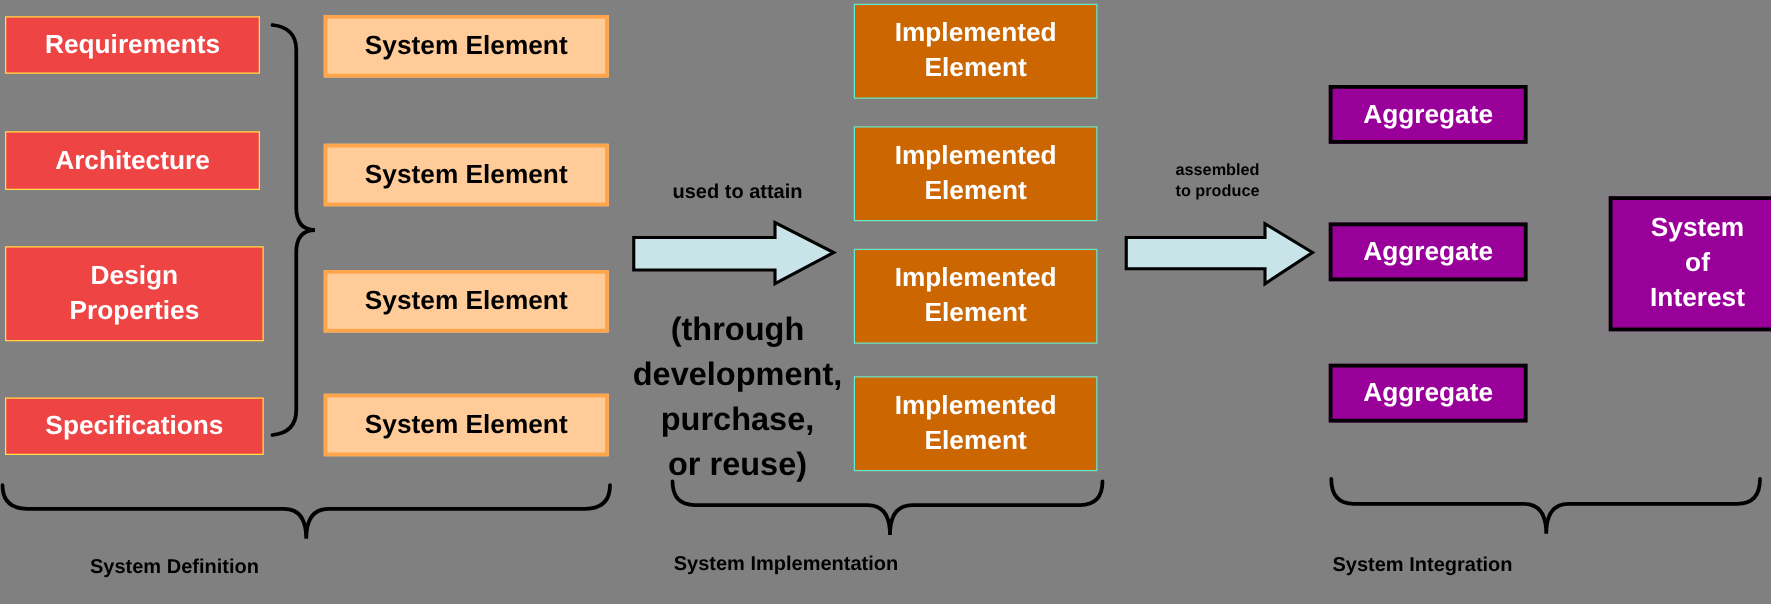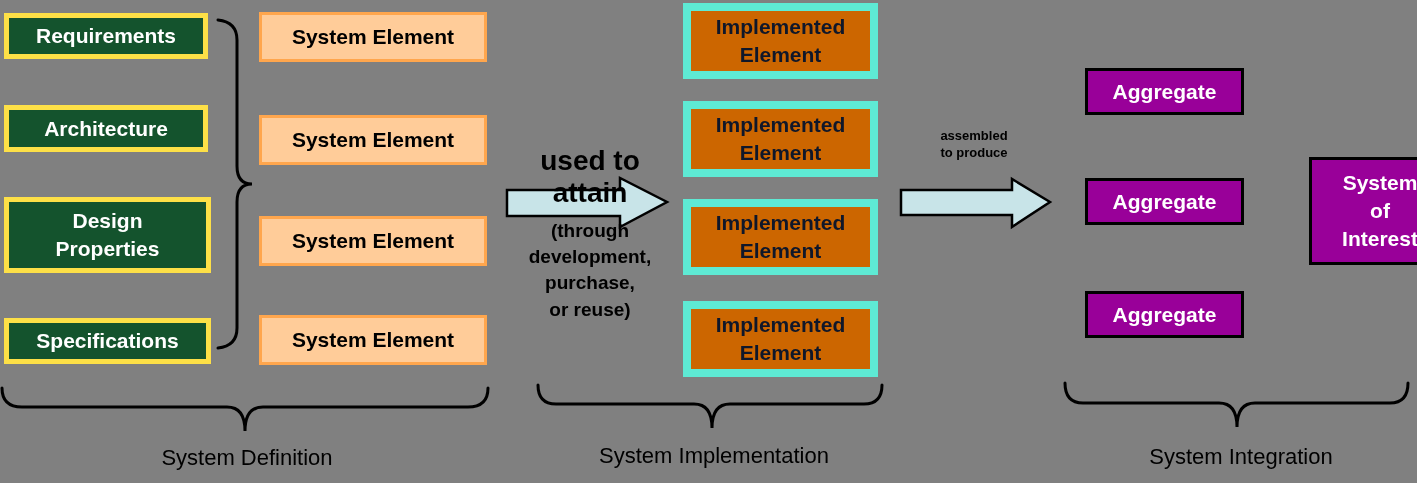--- a/index.html
+++ b/index.html
@@ -20,53 +20,51 @@
     display: flex;
     align-items: center;
     justify-content: center;
     text-align: center;
     font-weight: bold;
     font-size: 21px;
     line-height: 1.32;
     white-space: pre-line;
   }
   .box.blue {
-    background: #14532d;
-    border: 5px solid #fde047;
+    background: #ef4444;
+    border: 1px solid #fde047;
     color: #FFFFFF;
   }
   .box.peach {
     background: #FFCC99;
     border: 3px solid #FFA64D;
     color: #000000;
   }
   .box.burnt {
     background: #CC6600;
-    border: 8px solid #5eead4;
-    color: #0f172a;
+    border: 1px solid #5eead4;
+    color: #ffffff;
   }
   .box.purple {
     background: #990099;
     border: 3px solid #000000;
     color: #FFFFFF;
-    margin-left: 22px;
   }
   .annot {
     position: absolute;
     color: #000000;
     font-weight: bold;
     text-align: center;
     white-space: pre-line;
   }
   .section-label {
     position: absolute;
     color: #000000;
-    font-weight: normal;
-    font-size: 22px;
-    text-align: center;
+    font-weight: bold;
+    font-size: 16px;
     width: 350px;
   }
   svg.overlay {
     position: absolute;
     left: 0; top: 0;
     width: 1417px;
     height: 483px;
     pointer-events: none;
   }
 </style>
@@ -94,22 +92,22 @@
   <div class="box blue" style="left:4px; top:105px; width:204px; height:47px;">Architecture</div>
   <div class="box blue" style="left:4px; top:318px; width:207px; height:46px;">Specifications</div>
   <div class="box blue" style="left:4px; top:197px; width:207px; height:76px;">Design
 Properties</div>
 
   <div class="box peach" style="left:259px; top:12px; width:228px; height:50px;">System Element</div>
   <div class="box peach" style="left:259px; top:115px; width:228px; height:50px;">System Element</div>
   <div class="box peach" style="left:259px; top:216px; width:228px; height:50px;">System Element</div>
   <div class="box peach" style="left:259px; top:315px; width:228px; height:50px;">System Element</div>
 
-  <div class="annot" style="left:500px; top:145px; width:180px; font-size:28px;">used to attain</div>
-  <div class="annot" style="left:495px; top:218px; width:190px; font-size:19px; line-height:1.38;">(through
+  <div class="annot" style="left:500px; top:145px; width:180px; font-size:16px;">used to attain</div>
+  <div class="annot" style="left:495px; top:246px; width:190px; font-size:26px; line-height:1.38;">(through
 development,
 purchase,
 or reuse)</div>
 
   <div class="box burnt" style="left:683px; top:3px; width:195px; height:76px;">Implemented
 Element</div>
   <div class="box burnt" style="left:683px; top:101px; width:195px; height:76px;">Implemented
 Element</div>
   <div class="box burnt" style="left:683px; top:199px; width:195px; height:76px;">Implemented
 Element</div>

